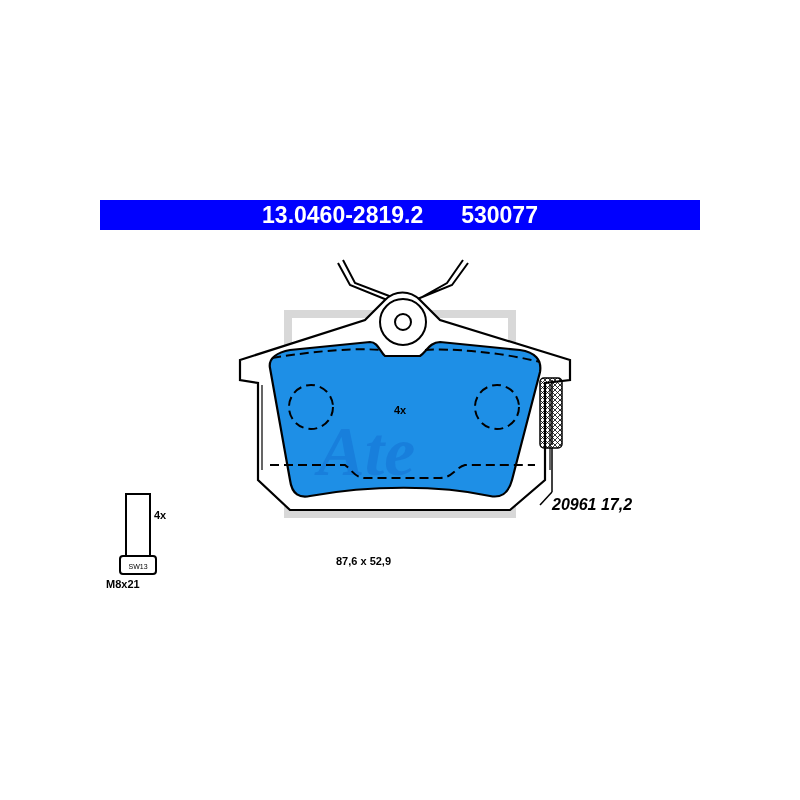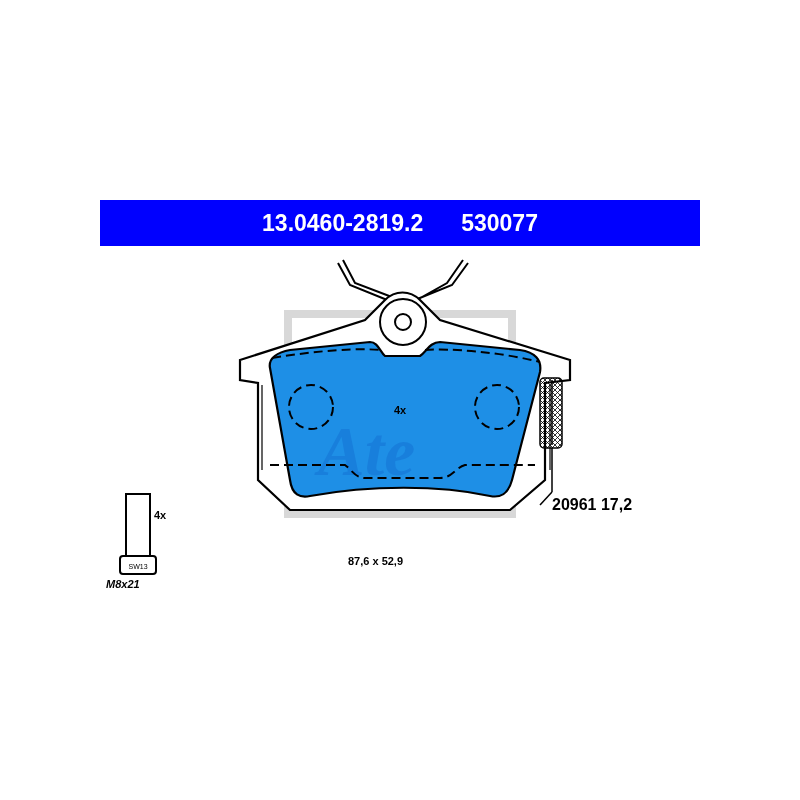--- a/index.html
+++ b/index.html
@@ -1,17 +1,17 @@
 <!DOCTYPE html>
 <html><head>
 <meta charset="utf-8">
 <style>
   html,body{margin:0;padding:0;background:#fff;}
   body{width:800px;height:800px;position:relative;overflow:hidden;font-family:"Liberation Sans",sans-serif;}
-  .banner{position:absolute;left:100px;top:200px;width:600px;height:46px;background:#0000ff;display:flex;justify-content:center;align-items:center;gap:38px;}
+  .banner{position:absolute;left:100px;top:200px;width:600px;height:30px;background:#0000ff;display:flex;justify-content:center;align-items:center;gap:38px;}
   .banner span{color:#fff;font-weight:bold;font-size:23px;letter-spacing:0px;}
   .lbl{position:absolute;font-weight:bold;color:#000;font-size:11px;}
   svg.main{position:absolute;left:0;top:0;}
 </style>
 </head>
 <body>
 
 <div class="banner">
   <span>13.0460-2819.2</span>
   <span>530077</span>
@@ -63,15 +63,15 @@
   <g fill="#fff" stroke="#000" stroke-width="2">
     <rect x="126" y="494" width="24" height="16" rx="3" fill="url(#knurl)"></rect>
     <rect x="126" y="494" width="24" height="62"></rect>
     <rect x="120" y="556" width="36" height="18" rx="3"></rect>
     <text x="138" y="569" font-family="Liberation Sans, sans-serif" font-size="7" text-anchor="middle" fill="#000" stroke="none">SW13</text>
   </g>
 </svg>
 
 <div class="lbl" style="left:394px;top:404px;">4x</div>
 <div class="lbl" style="left:154px;top:509px;">4x</div>
-<div class="lbl" style="left:106px;top:578px;font-style:italic;">M8x21</div>
-<div class="lbl" style="left:552px;top:496px;font-size:16px;">20961 17,2</div>
-<div class="lbl" style="left:348px;top:555px;">87,6 x 52,9</div>
+<div class="lbl" style="left:106px;top:578px;">M8x21</div>
+<div class="lbl" style="left:552px;top:496px;font-size:16px;font-style:italic;">20961 17,2</div>
+<div class="lbl" style="left:336px;top:555px;">87,6 x 52,9</div>
 
 </body></html>

